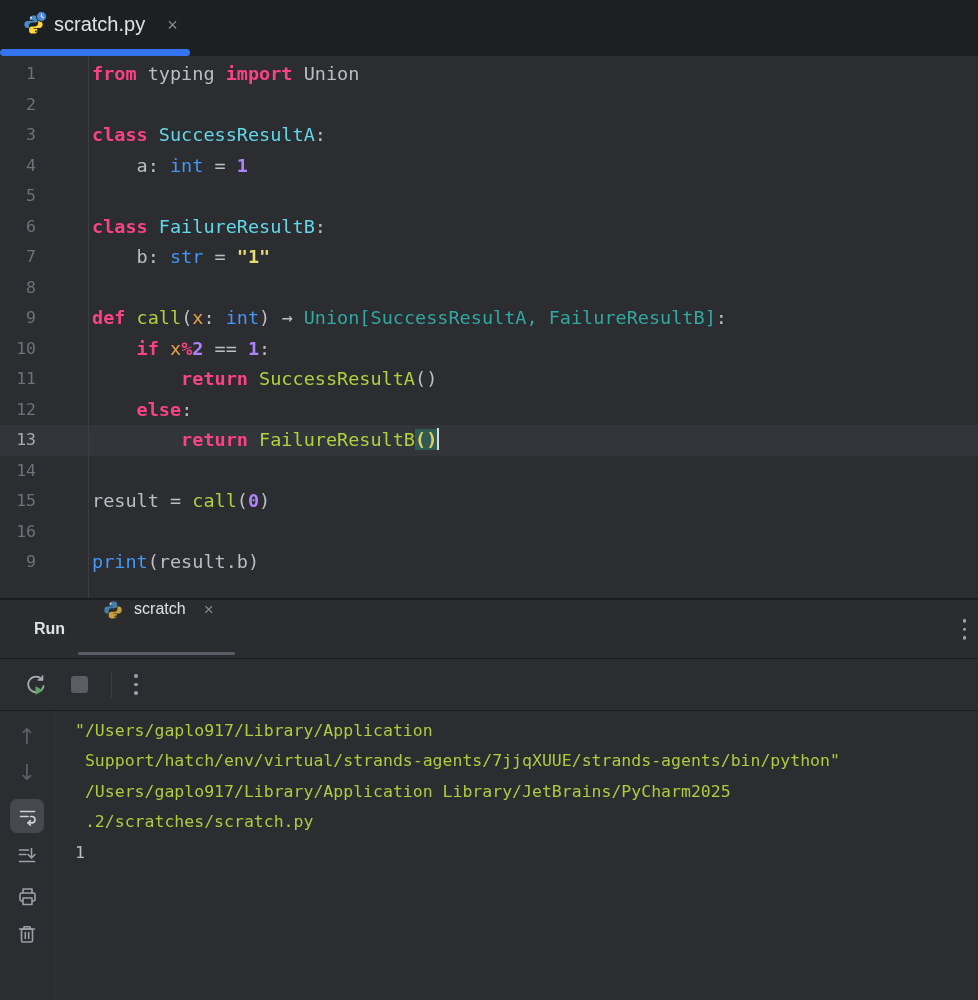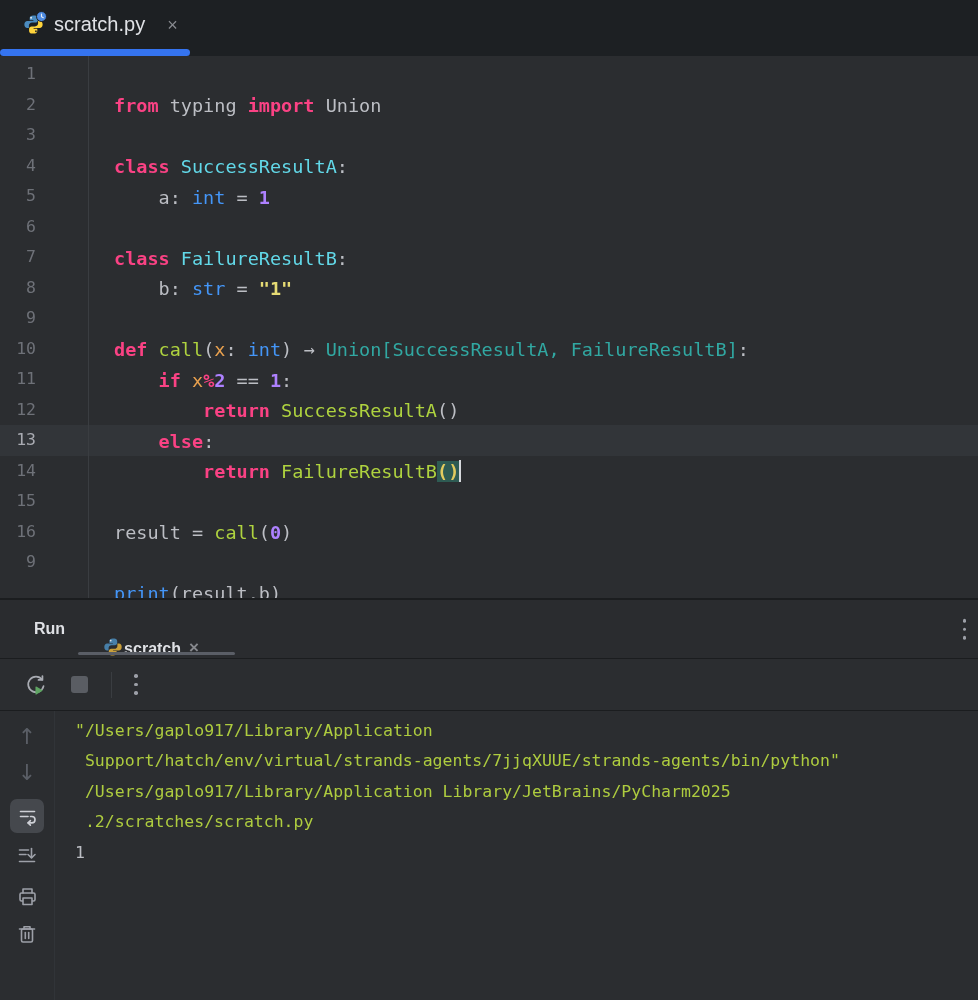--- a/index.html
+++ b/index.html
@@ -22,38 +22,38 @@
 
   
   .editor { position:relative; height:542px; background:var(--c-editor_bg);
             font-family:"DejaVu Sans Mono", monospace; font-size:18.5px; line-height:30.5px; padding-top:3px; }
   .gutter-sep { position:absolute; left:88px; top:0; bottom:0; width:1px; background:var(--c-gutter_line); }
   .code-line { display:flex; height:30.5px; }
   .code-line.current { background:var(--c-current_line_bg); }
   .gutter-num { width:88px; flex:none; text-align:right; padding-right:52px;
                 color:var(--c-line_number); font-size:16.5px; }
   .code-line.current .gutter-num { color:var(--c-line_number_active); }
-  .code-text { white-space:pre; padding-left:26px; color:var(--c-plain);margin-top:32px; }
+  .code-text { white-space:pre; padding-left:4px; color:var(--c-plain); }
   .tok-pl  { color:var(--c-plain); }
   .tok-kw  { color:var(--c-kw); font-weight:bold; }
   .tok-fn  { color:var(--c-fn); }
   .tok-cls { color:var(--c-cls); }
   .tok-typ { color:var(--c-typ); }
   .tok-num { color:var(--c-num); font-weight:bold; }
   .tok-str { color:var(--c-stry); font-weight:bold; }
   .tok-teal{ color:var(--c-teal); }
   .tok-prm { color:var(--c-prm); }
   .tok-brace { color:var(--c-brace_fg); background:var(--c-brace_bg); font-weight:bold; }
   .caret { display:inline-block; width:2px; height:22px; background:var(--c-caret); vertical-align:-4px; }
 
   
   .run-header { position:relative; height:60px; background:var(--c-header_bg);
                 border-top:2px solid var(--c-border); display:flex; align-items:center;padding-left:16px; }
   .run-title { font-weight:bold; color:var(--c-tab_text); font-size:16px; margin-left:18px; }
-  .run-tab { display:flex; align-items:flex-end; margin-left:24px; padding:0 14px; height:100%; cursor:default;font-weight:bold; }
+  .run-tab { display:flex; align-items:flex-start; gap:10px; margin-left:24px; padding:0 14px; height:100%; cursor:default; }
   .run-tab-label { color:var(--c-tab_text); font-size:16px; }
   .run-tab-close { color:var(--c-close_gray); font-size:17px; margin-left:8px; }
   .run-tab-underline { position:absolute; left:78px; bottom:3px; width:157px; height:3px;
                        border-radius:2px; background:var(--c-underline_gray); }
   .kebab { display:inline-flex; flex-direction:column; gap:5px; align-items:center; padding:4px; }
   .kebab i { width:3.5px; height:3.5px; border-radius:50%; background:var(--c-icon_gray); }
   .header-kebab { position:absolute; right:8px; top:50%; transform:translateY(-50%); }
 
   
   .run-toolbar { height:52px; background:var(--c-panel_bg); border-top:1px solid var(--c-border);

